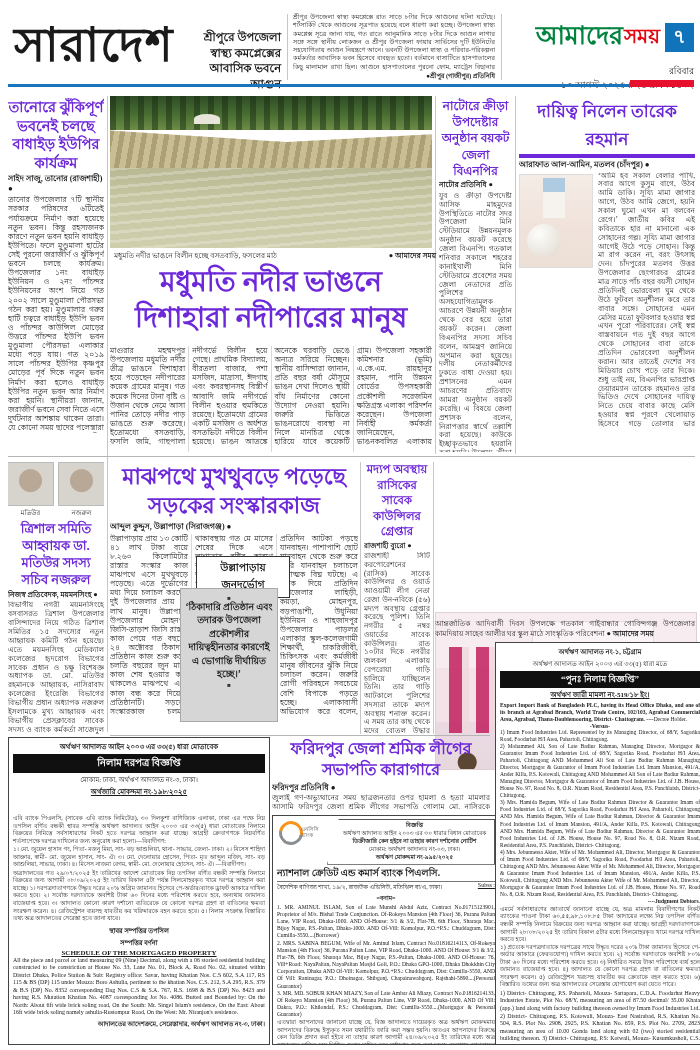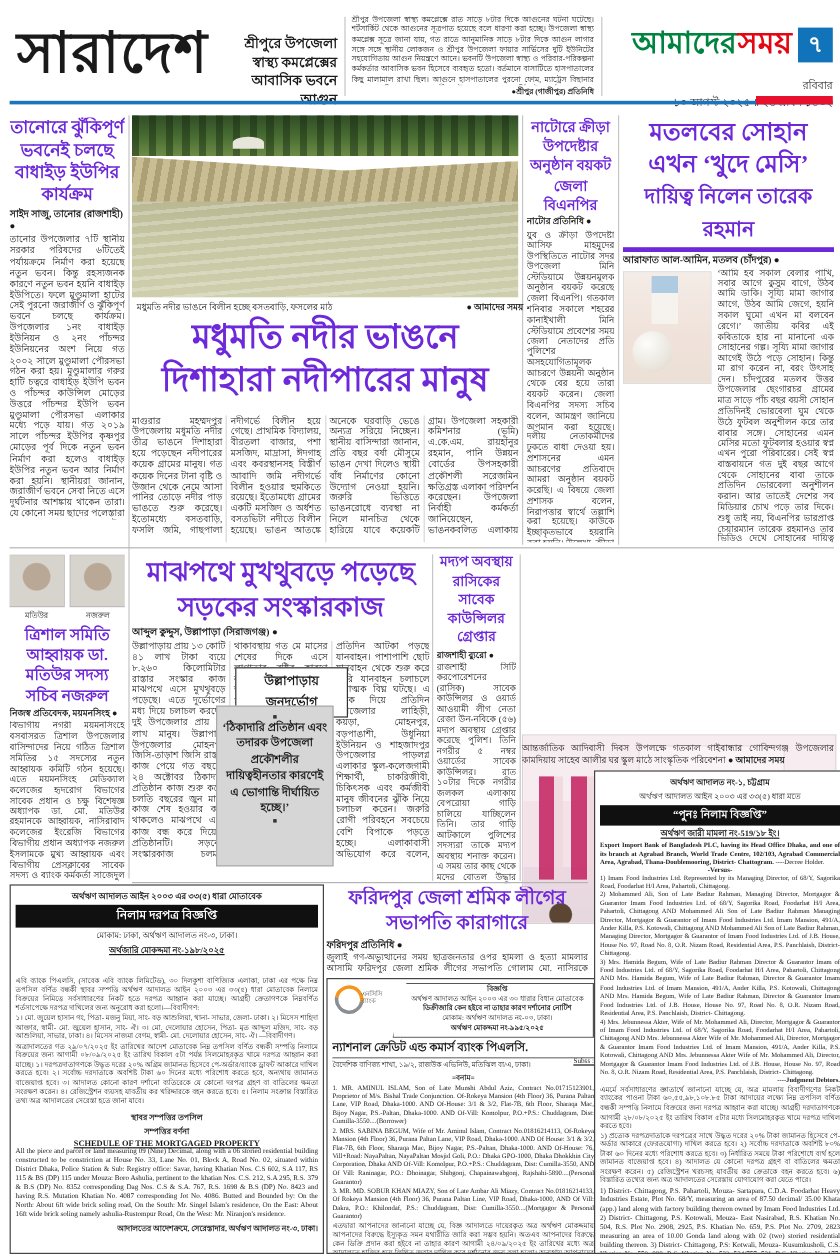--- a/index.html
+++ b/index.html
@@ -13,21 +13,21 @@
   .vrule{position:absolute;width:1px;background:#c6c6c6;}
   .hrule{position:absolute;height:1px;background:#b5b5b5;}
   .caption{font-size:7.4px;display:flex;justify-content:space-between;line-height:1.25;}
   .photo{position:relative;overflow:hidden;}
   
   #section-logo{font-size:47px;font-weight:900;letter-spacing:1px;line-height:1;}
   #brief-head{font-size:11.5px;font-weight:bold;text-align:right;line-height:1.35;}
   #brief-text{font-size:6.3px;line-height:1.32;text-align:justify;overflow:hidden;}
   #paper-logo{display:flex;align-items:center;gap:5px;}
   #paper-logo .w1{font-size:25px;font-weight:900;}
-  #paper-logo .w2{font-size:25px;font-weight:900;}
+  #paper-logo .w2{font-size:20px;font-weight:900;}
   #page-badge{width:29px;height:29px;display:flex;align-items:center;justify-content:center;
               color:#fff;font-size:19px;font-weight:bold;}
   .dateline{font-size:9px;text-align:right;line-height:1.5;}
   
   #photo-river .trees{position:absolute;top:0;left:0;right:0;height:34px;
      background:linear-gradient(180deg,#2f4d27,#4a6e33 55%,#6d8c47);}
   #photo-river .trees:after{content:"";position:absolute;inset:0;
      background:repeating-linear-gradient(90deg,rgba(20,40,15,.45) 0 6px,transparent 6px 14px);}
   #photo-river .tent{position:absolute;top:18px;left:84px;width:26px;height:10px;border-radius:50% 50% 0 0;background:#e8e6da;}
   #photo-river .bank{position:absolute;top:30px;left:0;right:0;height:46px;background:#c9bd94;
@@ -135,21 +135,20 @@
 
   <div class="abs bodytext" style="left:110px;top:346px;width:322px;height:106px;column-count:4;column-gap:7px;column-rule:1px solid #d8d8d8;">মাগুরার মহম্মদপুর উপজেলায় মধুমতি নদীর তীব্র ভাঙনে দিশাহারা হয়ে পড়েছেন নদীপারের কয়েক গ্রামের মানুষ। গত কয়েক দিনের টানা বৃষ্টি ও উজান থেকে নেমে আসা পানির তোড়ে নদীর পাড় ভাঙতে শুরু করেছে। ইতোমধ্যে বসতবাড়ি, ফসলি জমি, গাছপালা নদীগর্ভে বিলীন হয়ে গেছে। প্রাথমিক বিদ্যালয়, বীরতলা বাজার, পশা মসজিদ, মাদ্রাসা, ঈদগাহ এবং কবরস্থানসহ বিস্তীর্ণ আবাদি জমি নদীগর্ভে বিলীন হওয়ার হুমকিতে রয়েছে। ইতোমধ্যে গ্রামের একটি মসজিদ ও অর্ধশত বসতভিটা নদীতে বিলীন হয়েছে। ভাঙন আতঙ্কে অনেকে ঘরবাড়ি ভেঙে অন্যত্র সরিয়ে নিচ্ছেন। স্থানীয় বাসিন্দারা জানান, প্রতি বছর বর্ষা মৌসুমে ভাঙন দেখা দিলেও স্থায়ী বাঁধ নির্মাণের কোনো উদ্যোগ নেওয়া হয়নি। জরুরি ভিত্তিতে ভাঙনরোধে ব্যবস্থা না নিলে মানচিত্র থেকে হারিয়ে যাবে কয়েকটি গ্রাম। উপজেলা সহকারী কমিশনার (ভূমি) এ.কে.এম. রায়হানুর রহমান, পানি উন্নয়ন বোর্ডের উপসহকারী প্রকৌশলী সরেজমিন ক্ষতিগ্রস্ত এলাকা পরিদর্শন করেছেন। উপজেলা নির্বাহী কর্মকর্তা জানিয়েছেন, ভাঙনকবলিত এলাকায় জিও ব্যাগ ফেলার কাজ শুরু হয়েছে। ক্ষতিগ্রস্ত পরিবারের তালিকা তৈরি করে সহায়তা দেওয়া হবে। পানি উন্নয়ন বোর্ড জানিয়েছে, স্থায়ী বাঁধ নির্মাণের প্রকল্প প্রস্তাব ঊর্ধ্বতন কর্তৃপক্ষের কাছে পাঠানো হয়েছে। অনুমোদন পাওয়া গেলে দ্রুত কাজ শুরু হবে বলে জানান সংশ্লিষ্টরা।</div>
 
   <div class="abs" style="left:439px;top:98px;width:73px;height:354px;overflow:hidden;">
     <div class="hl" style="font-size:12px;line-height:1.35;">নাটোরে ক্রীড়া উপদেষ্টার অনুষ্ঠান বয়কট জেলা বিএনপির</div>
     <div class="byline" style="font-size:7.4px;">নাটোর প্রতিনিধি ●</div>
     <div class="bodytext" style="font-size:7.4px;height:260px;">যুব ও ক্রীড়া উপদেষ্টা আসিফ মাহমুদের উপস্থিতিতে নাটোর সদর উপজেলা মিনি স্টেডিয়ামে উন্নয়নমূলক অনুষ্ঠান বয়কট করেছে জেলা বিএনপি। গতকাল শনিবার সকালে শহরের কানাইখালী মিনি স্টেডিয়ামে প্রবেশের সময় জেলা নেতাদের প্রতি পুলিশের অসহযোগিতামূলক আচরণে উন্নয়নী অনুষ্ঠান থেকে বের হয়ে তারা বয়কট করেন। জেলা বিএনপির সদস্য সচিব বলেন, আমন্ত্রণ জানিয়ে অপমান করা হয়েছে। দলীয় নেতাকর্মীদের ঢুকতে বাধা দেওয়া হয়। প্রশাসনের এমন আচরণের প্রতিবাদে আমরা অনুষ্ঠান বয়কট করেছি। এ বিষয়ে জেলা প্রশাসক বলেন, নিরাপত্তার স্বার্থে তল্লাশি করা হয়েছে। কাউকে ইচ্ছাকৃতভাবে হয়রানি করা হয়নি। উল্লেখ্য, ক্রীড়া উপদেষ্টা স্টেডিয়ামের উন্নয়নকাজের ভিত্তিপ্রস্তর স্থাপন অনুষ্ঠানে অংশ নিতে নাটোরে যান।</div>
   </div>
 
   <div class="abs" style="left:519px;top:98px;width:176px;height:354px;overflow:hidden;">
-    <div class="hl" style="font-size:20px;line-height:1.3;">মতলবের সোহান এখন ‘খুদে মেসি’</div>
     <div class="hl" style="font-size:17px;border-bottom:4px solid #6d28d9;padding-bottom:0;margin-bottom:2px;">দায়িত্ব নিলেন তারেক রহমান</div>
     <div class="byline">আরাফাত আল-আমিন, মতলব (চাঁদপুর) ●</div>
     <div style="position:relative;">
       <div id="photo-child"></div>
       <div class="bodytext" style="font-size:7.4px;height:256px;">‘আমি হব সকাল বেলার পাখি, সবার আগে কুসুম বাগে, উঠব আমি ডাকি। সূয্যি মামা জাগার আগে, উঠব আমি জেগে, হয়নি সকাল ঘুমো এখন মা বলবেন রেগে।’ জাতীয় কবির এই কবিতাকে হার না মানানো এক সোহানের গল্প। সূয্যি মামা জাগার আগেই উঠে পড়ে সোহান। কিন্তু মা রাগ করেন না, বরং উৎসাহ দেন। চাঁদপুরের মতলব উত্তর উপজেলার ছেংগারচর গ্রামের মাত্র সাড়ে পাঁচ বছর বয়সী সোহান প্রতিদিনই ভোরবেলা ঘুম থেকে উঠে ফুটবল অনুশীলন করে তার বাবার সঙ্গে। সোহানের এমন মেসির মতো ফুটবলার হওয়ার স্বপ্ন এখন পুরো পরিবারের। সেই স্বপ্ন বাস্তবায়নে গত দুই বছর আগে থেকে সোহানের বাবা তাকে প্রতিদিন ভোরবেলা অনুশীলন করান। আর তাতেই দেশের সব মিডিয়ার চোখ পড়ে তার দিকে। শুধু তাই নয়, বিএনপির ভারপ্রাপ্ত চেয়ারম্যান তারেক রহমানও তার ভিডিও দেখে সোহানের দায়িত্ব নিতে চেয়ে বাবার কাছে মেসি হওয়ার স্বপ্ন পূরণে খেলোয়াড় হিসেবে গড়ে তোলার ভার নিয়েছেন। গত ৭ আগস্ট সন্ধ্যায় জাতীয় ফুটবল দলের সাবেক অধিনায়ক ও বিএনপির ক্রীড়াবিষয়ক সম্পাদক আমিনুল হক আসেন সোহানের বাড়িতে। এ সময় সোহানের জন্য প্রয়োজনীয় ক্রীড়াসামগ্রী ও নগদ অর্থ প্রদান করেন তিনি। আমিনুল হক সোহানের ফুটবল অনুশীলন দেখে ভীষণ মুগ্ধ হন। তিনি বলেন, এটি একটি বিস্ময়কর ঘটনা। আমিনুল হক আরও বলেন, সোহানের ভিডিও দেখে আমাদের দলের ভারপ্রাপ্ত চেয়ারম্যান তারেক রহমান আগ্রহ দেখিয়েছেন। সোহান বাংলার মেসি হয়ে উঠুক— সেই প্রত্যাশা সবার। সকল সহযোগিতায় সোহানের পরিবারের পাশে থাকবে বিএনপি। জেলা নির্বাহী কর্মকর্তা (ইউএনও) মাহমুদা কুলসুম মনি বলেন, সোহানের বাড়ি এসেছি। তার ফুটবল অনুশীলন দেখলাম। তা পূর্ণ সরকারিভাবে সোহানকে যা যা করা সম্ভব অবশ্যই তার জন্য আমরা প্রশাসনের পক্ষ থেকে ব্যবস্থা গ্রহণ করব।</div>
     </div>
   </div>
 
   <div class="hrule" style="left:8px;top:456px;width:687px;"></div>
   <div class="vrule" style="left:360px;top:462px;height:272px;"></div>

